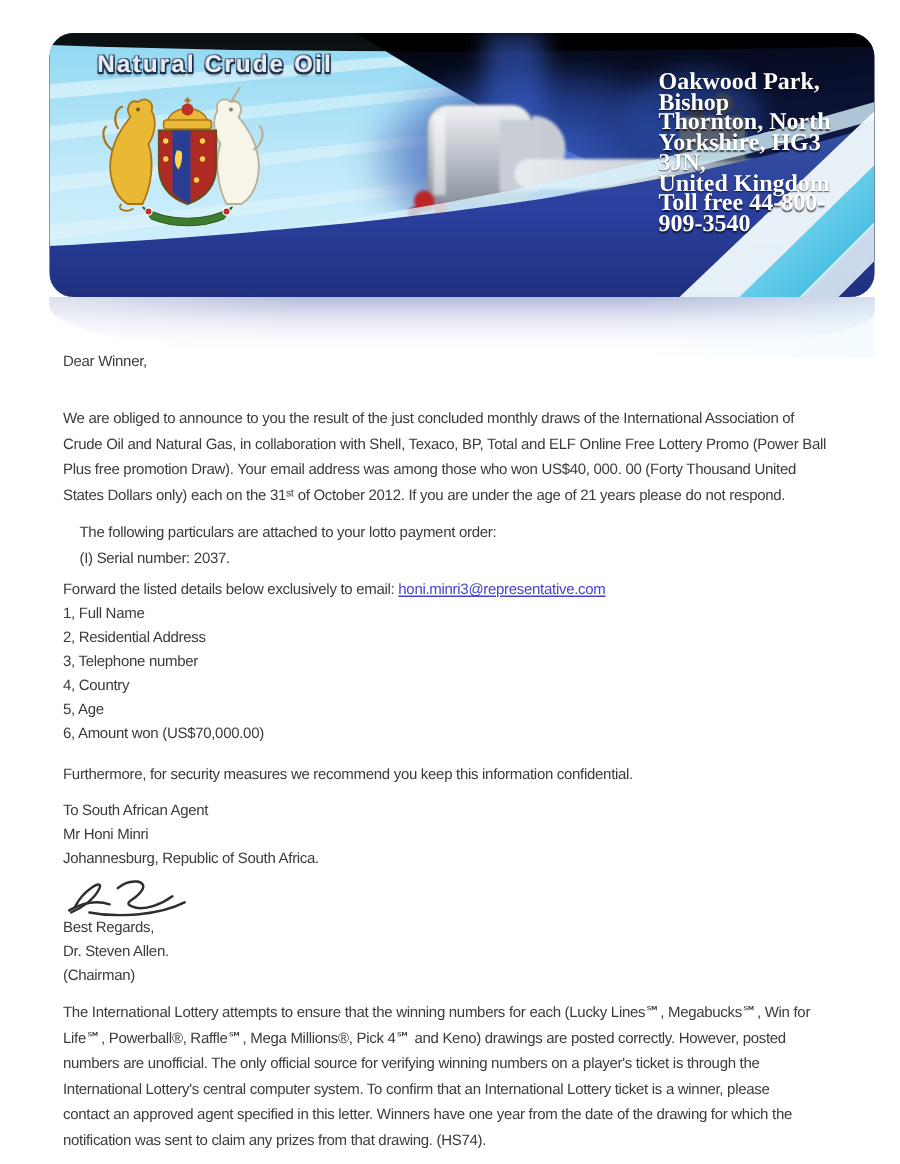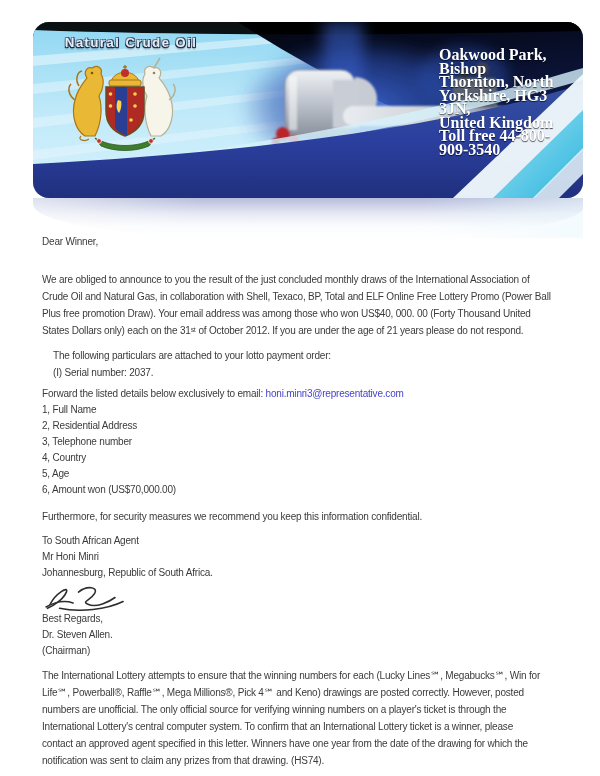--- a/index.html
+++ b/index.html
@@ -9,21 +9,21 @@
     overflow:hidden;
   }
   
   .banner{
     position:absolute;left:33px;top:22px;width:550px;height:176px;
     border-radius:16px;overflow:hidden;background:#0a1330;
   }
   .banner svg.art{position:absolute;left:0;top:0;width:550px;height:176px;}
   .logo-text{
     position:absolute;left:32px;top:13px;
-    font-size:13px;font-weight:bold;letter-spacing:1.5px;
+    font-size:16px;font-weight:bold;letter-spacing:1.5px;
     color:#e5edf4;
     text-shadow:1px 1px 0 #1d2c48,-1px -1px 0 #6d7f94,1px -1px 0 #3a4c66,-1px 1px 0 #1d2c48,0 2px 2px rgba(10,20,40,.6);
   }
   .coat-arms{position:absolute;left:24px;top:34px;width:136px;height:100px;}
   .hdr-address{
     position:absolute;left:406px;top:26px;width:140px;
     font-family:Liberation Serif, serif;
     font-weight:bold;font-size:16px;line-height:13.5px;color:#ffffff;
     white-space:pre-line;text-shadow:0 1px 1px rgba(0,0,0,.7);
   }
@@ -40,21 +40,21 @@
   
   .letter{
     position:absolute;left:42px;top:233px;width:552px;
     font-size:10px;letter-spacing:-0.2px;line-height:17px;color:#3b3b3b;
   }
   .letter .block{white-space:pre-line;}
   .salutation{margin:0 0 0 0;}
   .para1{margin-top:21px;}
   .particulars{margin-top:8px;margin-left:11px;}
   .forward-line{margin-top:4px;height:17px;}
-  .email-link{color:#4343cc;cursor:pointer;}
+  .email-link{color:#4343cc;text-decoration:underline;cursor:pointer;}
   .details-list{line-height:16px;}
   .agent-block{margin-top:8px;line-height:16px;}
   .confidential{margin-top:10px;}
   .signature{display:block;margin:3px 0 0 2px;width:96px;height:27px;}
   .signoff{line-height:16px;}
   .disclaimer{margin-top:8px;}
 </style>
 </head>
 <body>
 

